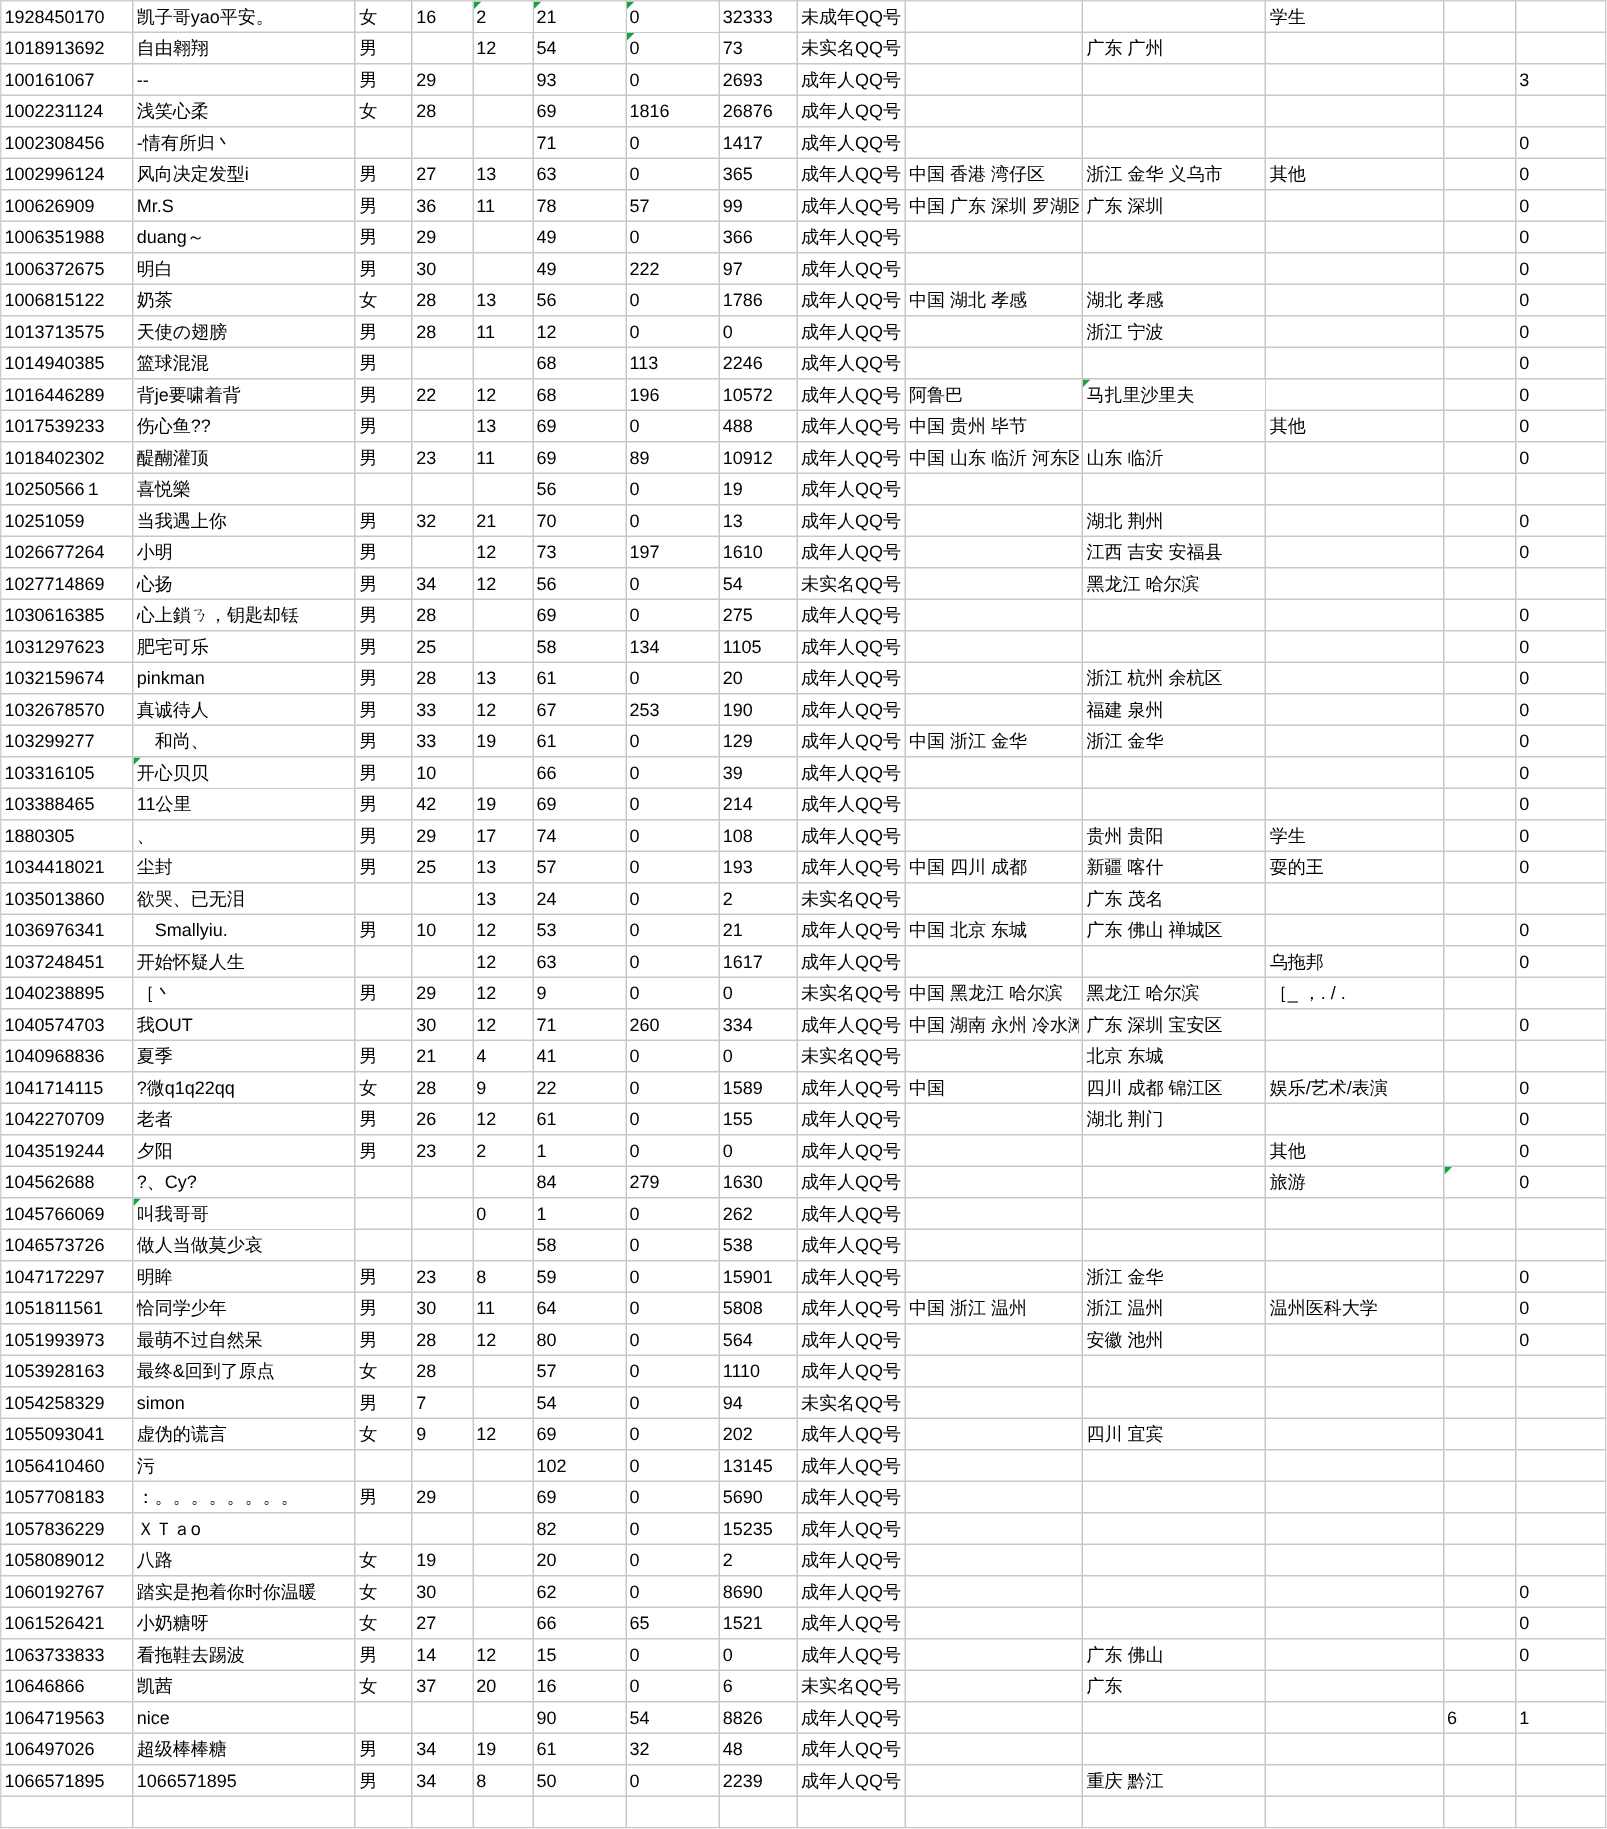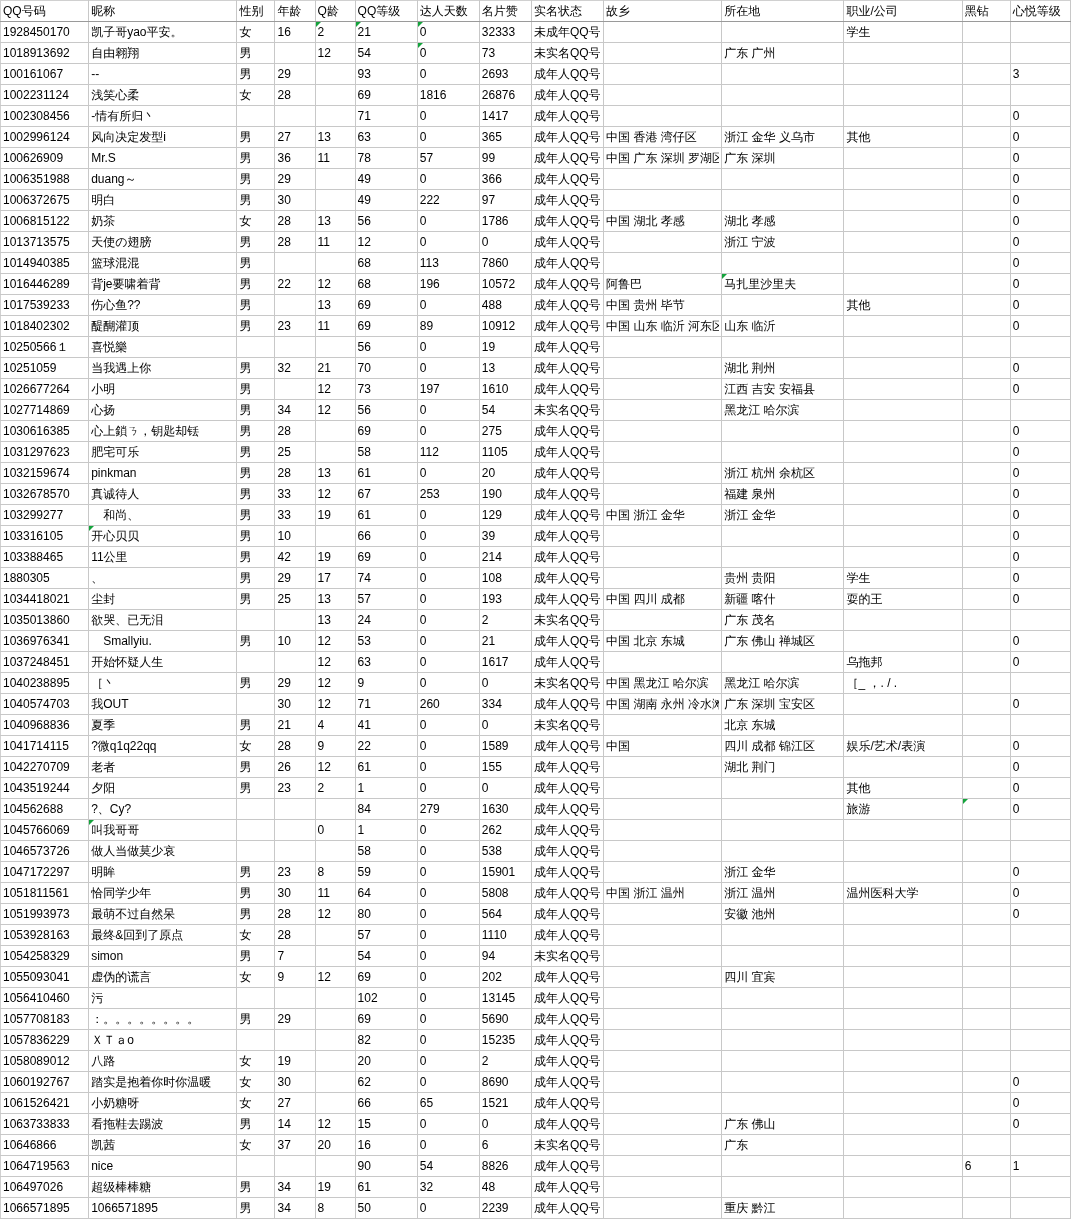--- a/index.html
+++ b/index.html
@@ -91,36 +91,20 @@
         <col class="c6">
         <col class="c7">
         <col class="c8">
         <col class="c9">
         <col class="c10">
         <col class="c11">
         <col class="c12">
         <col class="c13">
     </colgroup>
     <tbody id="table-body">
-      <tr class="header">
-        <td>QQ号码</td>
-        <td>昵称</td>
-        <td>性别</td>
-        <td>年龄</td>
-        <td>Q龄</td>
-        <td>QQ等级</td>
-        <td>达人天数</td>
-        <td>名片赞</td>
-        <td>实名状态</td>
-        <td>故乡</td>
-        <td>所在地</td>
-        <td>职业/公司</td>
-        <td>黑钻</td>
-        <td>心悦等级</td>
-      </tr>
     <tr>
           <td>
             <span class="clip">1928450170</span>
           </td>
           <td>
             <span class="clip">凯子哥yao平安。</span>
           </td>
           <td>
             <span class="clip">女</span>
           </td>
@@ -614,21 +598,21 @@
           <td>
             <span class="clip"></span>
           </td>
           <td>
             <span class="clip">68</span>
           </td>
           <td>
             <span class="clip">113</span>
           </td>
           <td>
-            <span class="clip">7860</span>
+            <span class="clip">2246</span>
           </td>
           <td>
             <span class="clip">成年人QQ号</span>
           </td>
           <td>
             <span class="clip"></span>
           </td>
           <td>
             <span class="clip"></span>
           </td>
@@ -1007,21 +991,21 @@
           <td>
             <span class="clip">25</span>
           </td>
           <td>
             <span class="clip"></span>
           </td>
           <td>
             <span class="clip">58</span>
           </td>
           <td>
-            <span class="clip">112</span>
+            <span class="clip">134</span>
           </td>
           <td>
             <span class="clip">1105</span>
           </td>
           <td>
             <span class="clip">成年人QQ号</span>
           </td>
           <td>
             <span class="clip"></span>
           </td>

